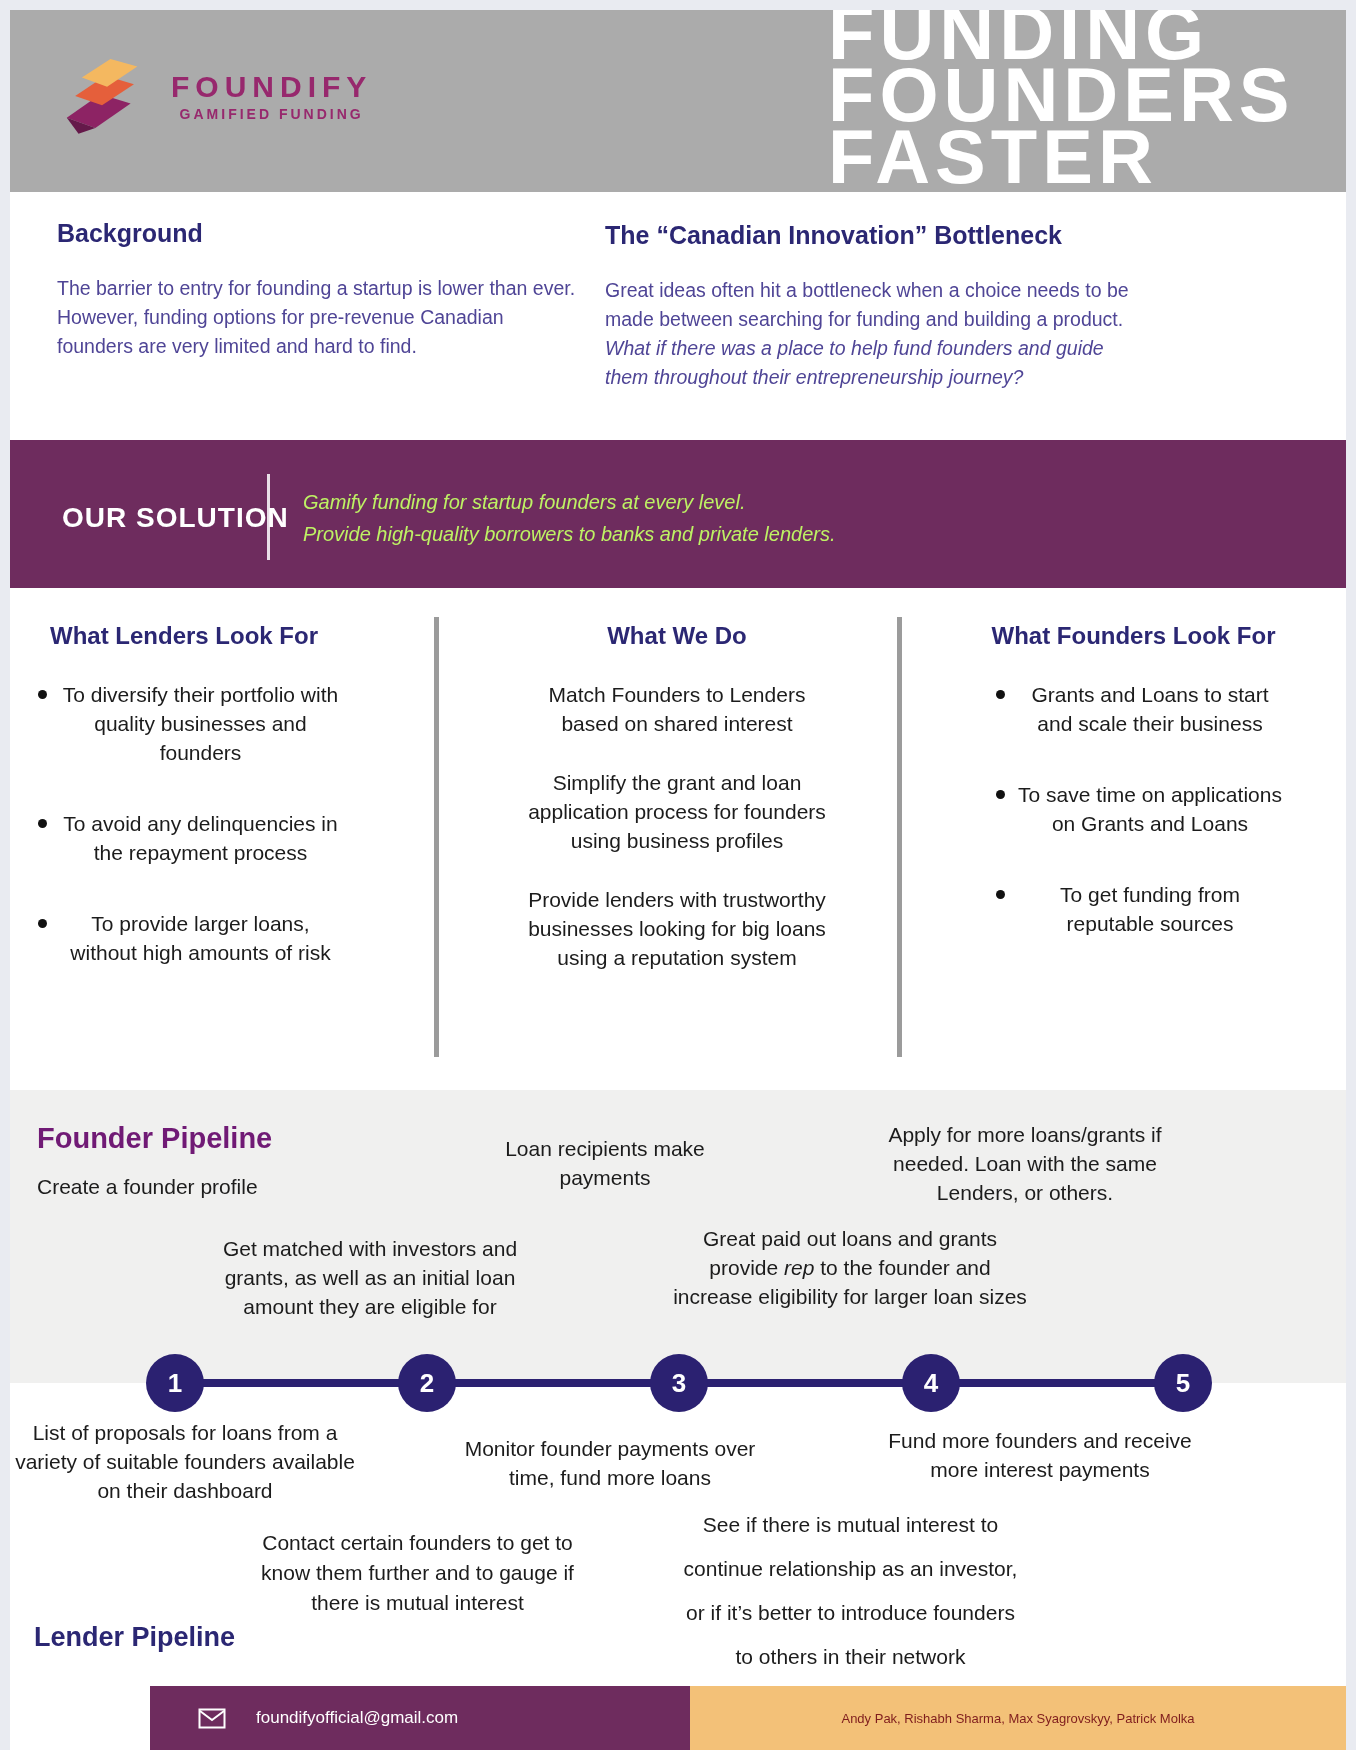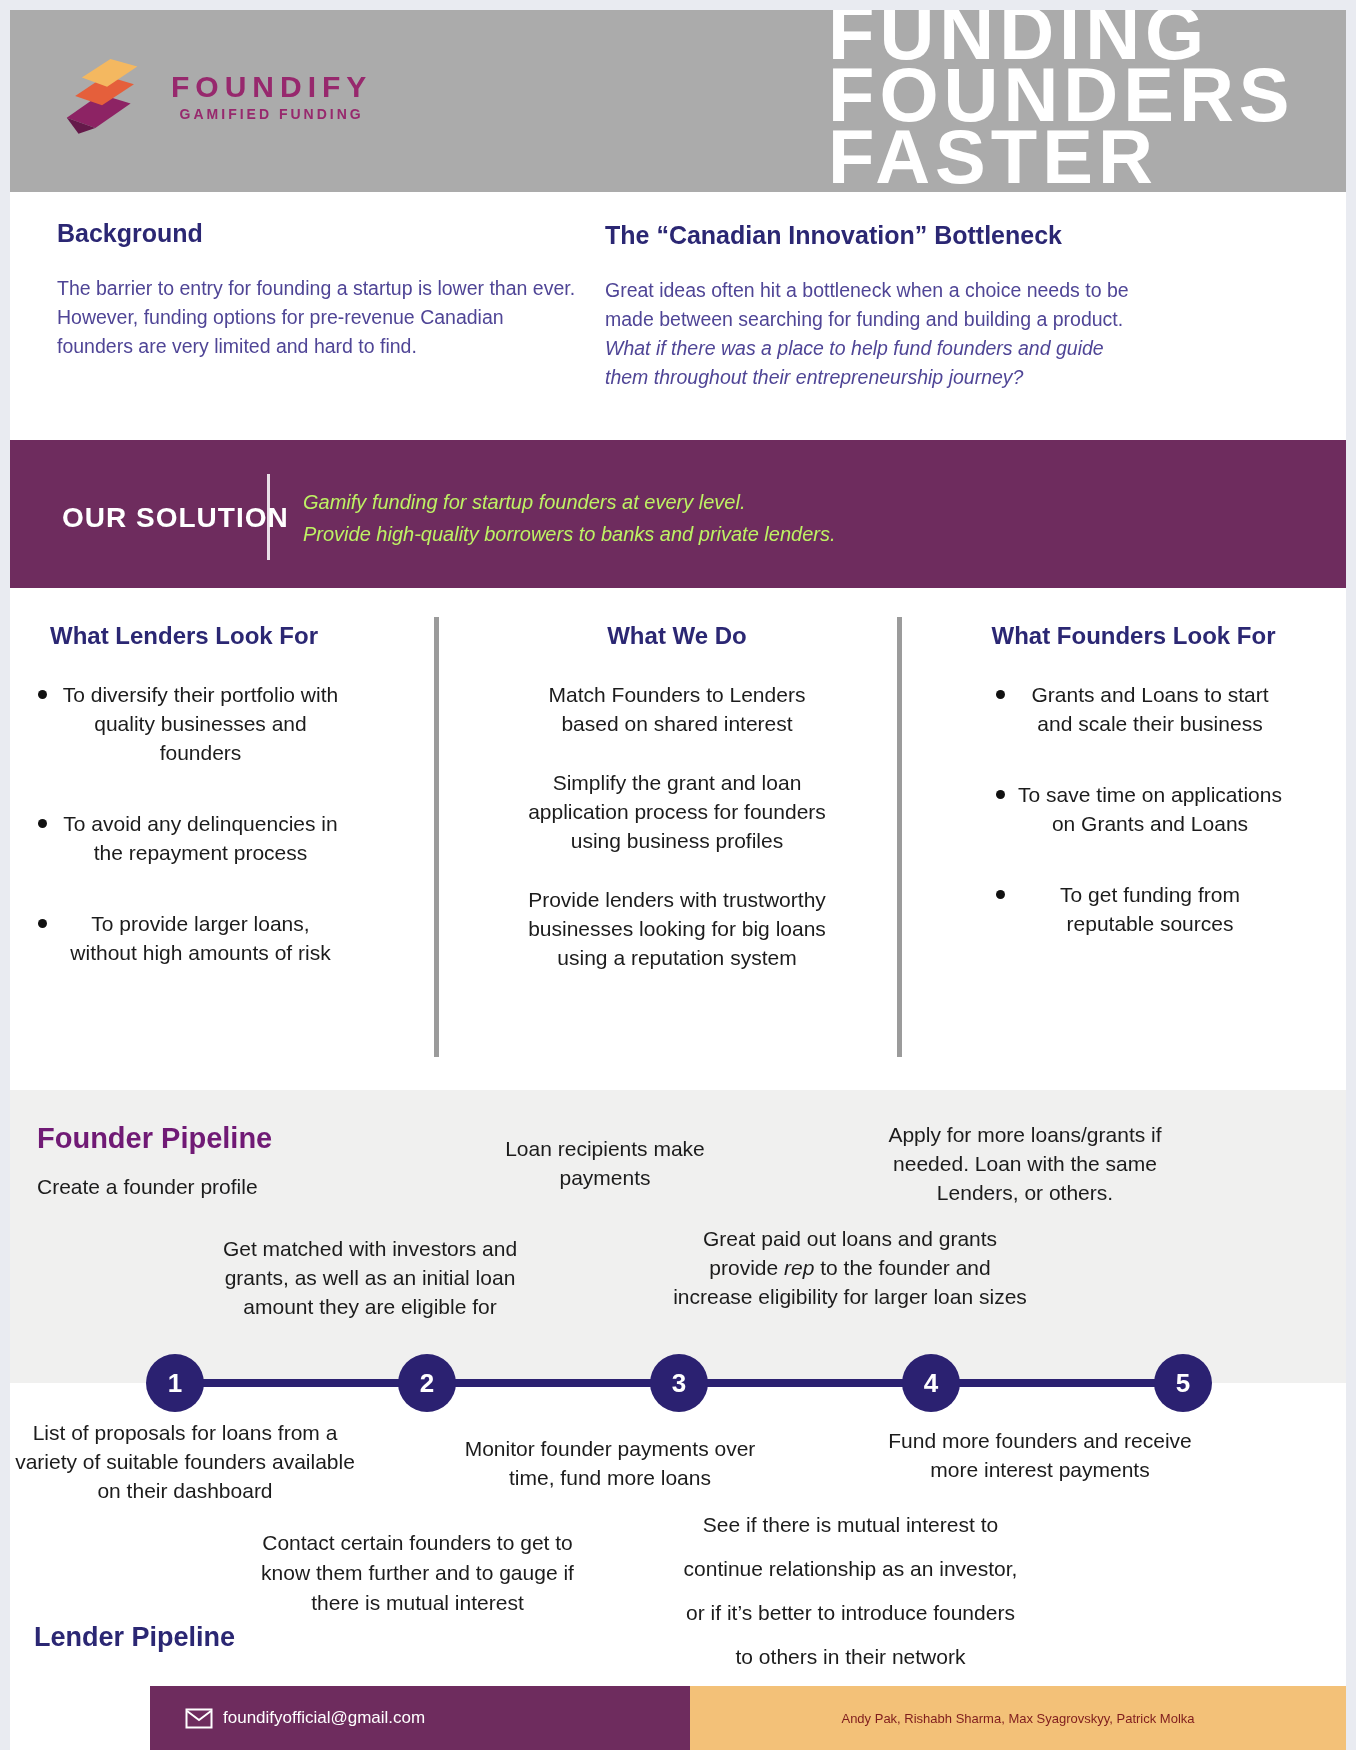--- a/index.html
+++ b/index.html
@@ -71,21 +71,21 @@
   .lp1{left:0px;top:1408px;width:350px;}
   .lp2{left:240px;top:1518px;width:335px;line-height:30px;}
   .lp3{left:435px;top:1424px;width:330px;}
   .lp4{left:653px;top:1493px;width:335px;line-height:44px;margin-left:20px;}
   .lp5{left:860px;top:1416px;width:340px;}
   .lp-heading{position:absolute;left:24px;top:1612px;font-size:27px;font-weight:bold;color:#2b2773;}
 
   
   .footer-purple{
     position:absolute;left:140px;top:1676px;width:540px;height:64px;background:#6e2c5e;
-    display:flex;align-items:center;padding-left:35px;box-sizing:border-box;gap:10px;
+    display:flex;align-items:center;padding-left:48px;box-sizing:border-box;gap:30px;
   }
   .footer-email{color:#ffffff;font-size:17px;}
   .footer-orange{
     position:absolute;left:680px;top:1676px;width:656px;height:64px;background:#f3c178;
     display:flex;align-items:center;justify-content:center;
   }
   .footer-team{color:#7f1d1d;font-size:13px;}
 </style>
 </head>
 <body>

